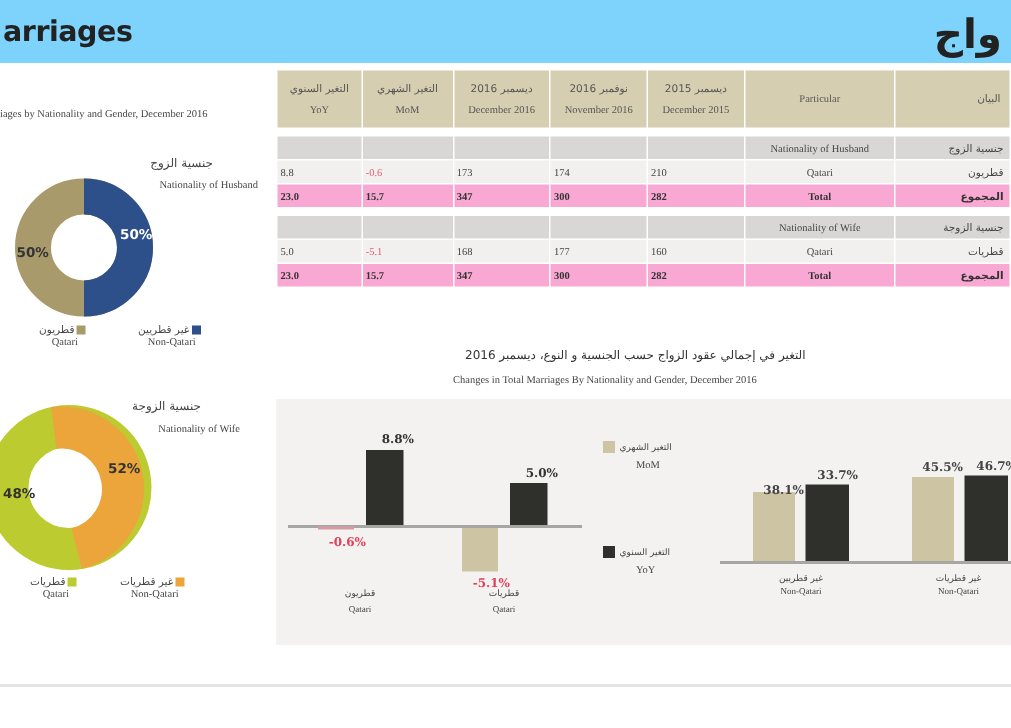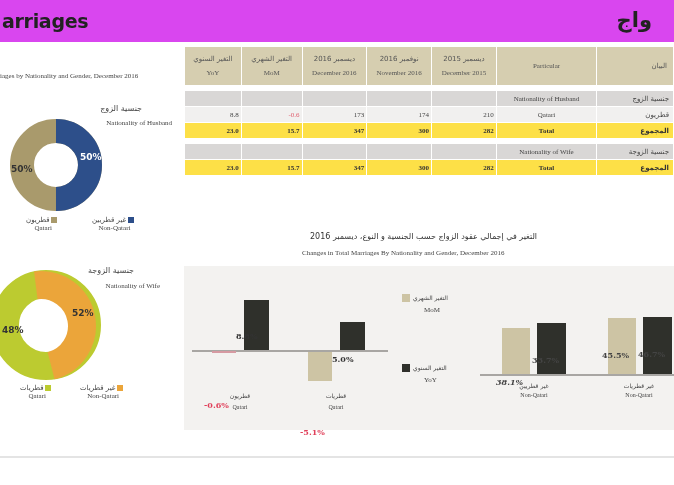--- a/index.html
+++ b/index.html
@@ -1,56 +1,56 @@
 <!DOCTYPE html>
 <html><head>
 <meta charset="utf-8">
 <style>
   * { box-sizing: border-box; margin: 0; padding: 0; }
   html, body { width: 674px; height: 485px; overflow: hidden; background: #ffffff; }
   body { font-family: "Liberation Serif", serif; color: #333; position: relative; }
 
-  .header { position: absolute; left: 0; top: 0; width: 674px; height: 42px; background: #d946ef; }
+  .header { position: absolute; left: 0; top: 0; width: 674px; height: 42px; background: #7dd3fc; }
   .title-en { position: absolute; left: 2px; top: 10px; font-size: 19px; font-weight: bold; color: #222; font-family: "DejaVu Sans", sans-serif; letter-spacing: -0.3px; }
-  .title-ar { position: absolute; right: 22px; top: 8px; font-size: 21px; font-weight: bold; color: #222; font-family: "DejaVu Sans", sans-serif; }
+  .title-ar { position: absolute; right: 6px; top: 8px; font-size: 27px; font-weight: bold; color: #222; font-family: "DejaVu Sans", sans-serif; }
 
   
   .left-col { position: absolute; left: 0; top: 44px; width: 182px; height: 380px; background: #fff; }
   .left-title-ar { position: absolute; right: 26px; top: 12px; font-size: 9px; color: #333; font-family: "DejaVu Sans", sans-serif; }
   .left-title-en { position: absolute; left: 0; top: 28px; font-size: 7px; color: #444; white-space: nowrap; }
   .donut-label-ar { position: absolute; font-size: 8px; color: #444; font-family: "DejaVu Sans", sans-serif; }
   .donut-label-en { position: absolute; font-size: 7px; color: #444; }
   .donut { position: absolute; }
   .donut-pct { position: absolute; font-size: 9px; font-weight: bold; font-family: "DejaVu Sans", sans-serif; }
   .legend-item { position: absolute; font-size: 7px; color: #444; text-align: center; }
   .legend-sw { display: inline-block; width: 6px; height: 6px; margin-right: 3px; vertical-align: middle; }
   .legend-ar { font-family: "DejaVu Sans", sans-serif; font-size: 7px; }
 
   
   .table-wrap { position: absolute; left: 184px; top: 46px; width: 490px; }
   table { border-collapse: separate; border-spacing: 1px; width: 490px; font-size: 7px; }
   th { background: #d6ceb0; color: #555; font-weight: normal; height: 38px; padding: 2px; text-align: center; line-height: 14px; }
   th .ar { font-family: "DejaVu Sans", sans-serif; font-size: 7px; }
-  td { height: 15px; text-align: right; color: #444; padding: 0 2px; }
+  td { height: 15px; text-align: left; color: #444; padding: 0 2px; }
   tr.section td { background: #d9d7d6; height: 15px; }
   tr.body td { background: #f1f0ef; }
-  tr.total td { background: #fde047; font-weight: bold; color: #333; }
+  tr.total td { background: #f9a8d4; font-weight: bold; color: #333; }
   tr.gap td { background: #fff; height: 4px; padding: 0; }
   td.neg { color: #e06070; }
   td.ar { text-align: right; font-family: "DejaVu Sans", sans-serif; padding-right: 4px; }
   td.lbl { text-align: center; }
 
   
   .chart-title-ar { position: absolute; left: 310px; top: 232px; font-size: 8px; color: #333; font-family: "DejaVu Sans", sans-serif; }
   .chart-title-en { position: absolute; left: 302px; top: 249px; font-size: 7px; color: #444; white-space: nowrap; }
 
   
   .chart-panel { position: absolute; left: 184px; top: 266px; width: 490px; height: 164px; background: #f3f2f0; }
   .bar { position: absolute; }
-  .bar-label { position: absolute; font-size: 8px; font-weight: bold; text-align: left; width: 40px; font-family: "DejaVu Serif", serif; margin-top: 44px; }
+  .bar-label { position: absolute; font-size: 8px; font-weight: bold; text-align: right; width: 40px; font-family: "DejaVu Serif", serif; }
   .axis { position: absolute; height: 2px; background: #a8a6a3; }
   .cat-ar { position: absolute; font-size: 6px; text-align: center; width: 50px; font-family: "DejaVu Sans", sans-serif; color: #444; }
   .cat-en { position: absolute; font-size: 6px; text-align: center; width: 50px; color: #444; }
   .bar-legend { position: absolute; font-size: 7px; color: #444; }
   .bar-legend .sw { display: inline-block; width: 8px; height: 8px; vertical-align: middle; margin-right: 3px; }
 
   .footer-line { position: absolute; left: 0; top: 456px; width: 674px; height: 2px; background: #e4e4e4; }
 </style>
 </head>
 <body>
@@ -168,20 +168,29 @@
         </tr>
       <tr class="section">
         <td></td>
           <td></td>
           <td></td>
           <td></td>
           <td></td>
         <td class="lbl">Nationality of Wife</td>
         <td class="ar">جنسية الزوجة</td>
       </tr>
+      <tr class="body">
+        <td>5.0</td>
+        <td class="neg">-5.1</td>
+        <td>168</td>
+        <td>177</td>
+        <td>160</td>
+        <td class="lbl">Qatari</td>
+        <td class="ar">قطريات</td>
+      </tr>
       <tr class="total">
         <td>23.0</td>
         <td>15.7</td>
         <td>347</td>
         <td>300</td>
         <td>282</td>
         <td class="lbl">Total</td>
         <td class="ar">المجموع</td>
       </tr>
     </tbody>
@@ -214,21 +223,21 @@
     <div style="padding-left:22px;margin-top:4px;">MoM</div>
   </div>
   <div class="bar-legend" style="left:218px; top:98px;">
     <span class="sw" style="background:#2f302b;"></span><span style="font-family:'DejaVu Sans',sans-serif;font-size:6px;">التغير السنوي</span>
     <div style="padding-left:22px;margin-top:4px;">YoY</div>
   </div>
 
   <div class="axis" style="left:296px; top:108px; width:194px;"></div>
 
   <div class="bar" style="left:318px; top:62px; width:28px; height:46px; background:#cdc4a4;"></div>
-  <div class="bar-label" style="left:312px; top:67px; color:#444;font-style:italic;">38.1%</div>
+  <div class="bar-label" style="left:312px; top:55px; color:#444;">38.1%</div>
   <div class="bar" style="left:353px; top:57px; width:29px; height:51px; background:#2f302b;"></div>
   <div class="bar-label" style="left:348px; top:45px; color:#444;">33.7%</div>
   <div class="cat-ar" style="left:325px; top:116px;">غير قطريين</div>
   <div class="cat-en" style="left:325px; top:126px;">Non-Qatari</div>
 
   <div class="bar" style="left:424px; top:52px; width:28px; height:56px; background:#cdc4a4;"></div>
   <div class="bar-label" style="left:418px; top:40px; color:#444;">45.5%</div>
   <div class="bar" style="left:459px; top:51px; width:29px; height:57px; background:#2f302b;"></div>
   <div class="bar-label" style="left:454px; top:39px; color:#444;">46.7%</div>
   <div class="cat-ar" style="left:430px; top:116px;">غير قطريات</div>

